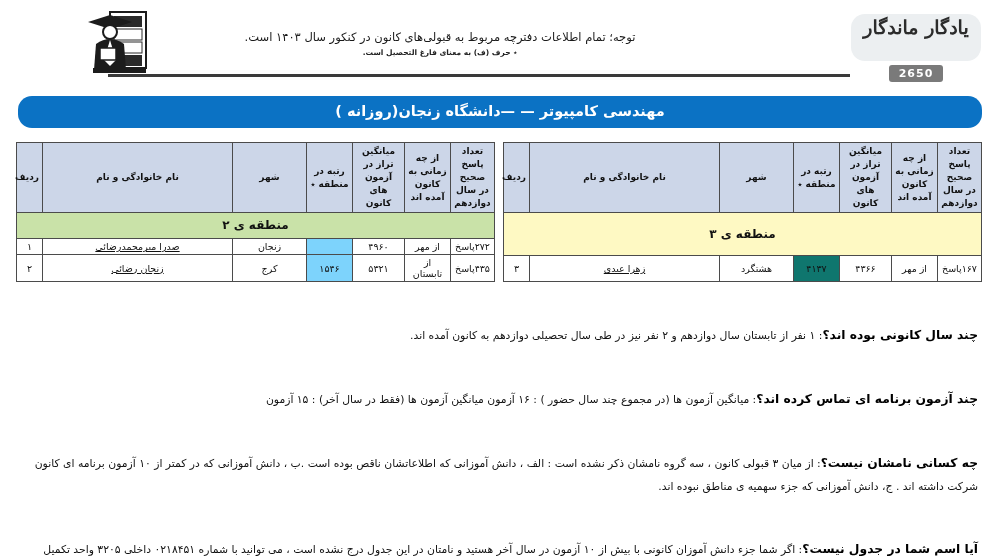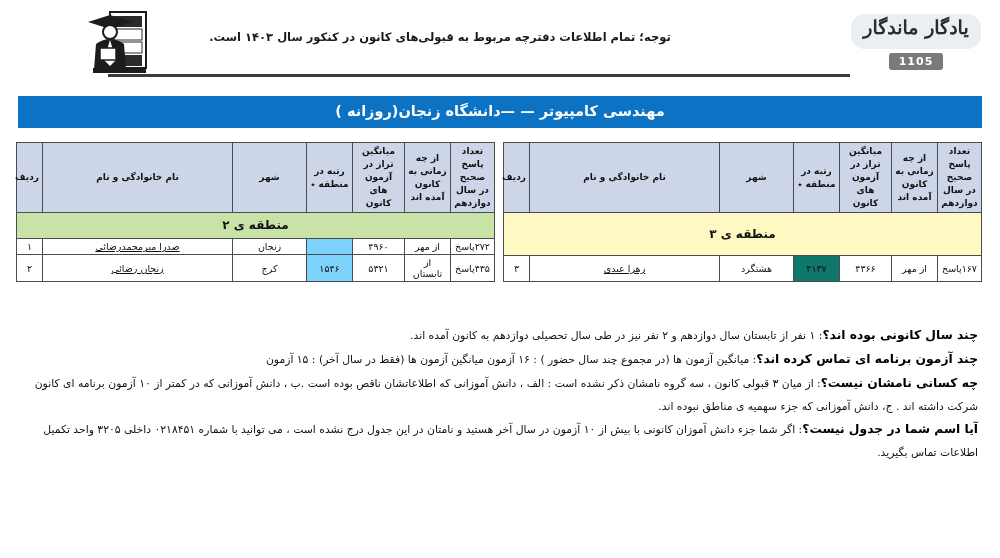--- a/index.html
+++ b/index.html
@@ -31,21 +31,21 @@
   .notice-block {
     position: absolute;
     left: 0;
     right: 0;
     top: 30px;
     text-align: center;
     direction: rtl;
   }
   .notice-main {
     font-size: 11.5px;
-    font-weight: bold;
+    font-weight: normal;
     color: #1a1a1a;
     letter-spacing: 0.2px;
     white-space: nowrap;
     padding-right: 120px;
   }
   .notice-sub {
     font-size: 7.5px;
     font-weight: bold;
     color: #222;
     margin-top: 4px;
@@ -64,21 +64,21 @@
     position: absolute;
     right: 14px;
     top: 14px;
     width: 140px;
     text-align: center;
   }
   .brand-name {
     display: inline-block;
     background: #eceff1;
     border-radius: 14px;
-    padding: 4px 12px 12px 12px;
+    padding: 4px 12px 24px 12px;
     font-size: 19px;
     font-weight: bold;
     color: #2b2b2b;
     font-family: "DejaVu Serif", "Liberation Serif", serif;
     line-height: 1;
   }
   .brand-year {
     display: inline-block;
     background: #7a7a7a;
     color: #fff;
@@ -93,20 +93,21 @@
   
   .title-bar {
     margin: 8px 18px 0 18px;
     background: #0b72c4;
     color: #ffffff;
     text-align: center;
     font-size: 14.5px;
     font-weight: bold;
     padding: 7px 0 9px 0;
     letter-spacing: 0.3px;
+    border-radius: 14px;
   }
 
   
   .tables-wrap {
     display: flex;
     flex-direction: row;
     justify-content: space-between;
     margin: 14px 18px 0 18px;
     gap: 8px;
   }
@@ -160,20 +161,21 @@
   
   .notes {
     margin: 42px 22px 0 14px;
     direction: rtl;
     text-align: right;
   }
   .note-line {
     font-size: 11.3px;
     line-height: 1.95;
     color: #111;
+    margin-top: 40px;
   }
   .note-q {
     font-weight: bold;
     font-size: 12.3px;
     color: #000;
   }
   .note-a { font-size: 10.8px; }
 </style>
 </head>
 <body>
@@ -193,27 +195,28 @@
       <circle cx="30" cy="28" r="7" fill="#ffffff" stroke="#1c1c1c" stroke-width="2"></circle>
       <path d="M16 40 q14 -10 28 0 l2 26 l-32 0 Z" fill="#1c1c1c"></path>
       <path d="M30 36 l-6 20 l6 6 l6 -6 Z" fill="#ffffff"></path>
       <rect x="20" y="44" width="16" height="12" fill="#ffffff" stroke="#1c1c1c" stroke-width="1.5"></rect>
       <rect x="13" y="64" width="34" height="5" fill="#1c1c1c"></rect>
     </svg>
   </div>
 
   <div class="notice-block">
     <div class="notice-main">توجه؛ تمام اطلاعات دفترچه مربوط به قبولی‌های کانون در کنکور سال ۱۴۰۳ است.</div>
+    <div class="notice-sub">٭ حرف (ف) به معنای فارغ التحصیل است.</div>
   </div>
 
   <div class="header-rule"></div>
 
   <div class="brand">
     <div class="brand-name">یادگار ماندگار</div><br>
-    <div class="brand-year">1105</div>
+    <div class="brand-year">2650</div>
   </div>
 </div>
 
 <div class="title-bar">مهندسی کامپیوتر — —دانشگاه زنجان(روزانه )</div>
 
 <div class="tables-wrap">
 
   <table class="cap-table">
     <colgroup>
       <col class="col-answer">

